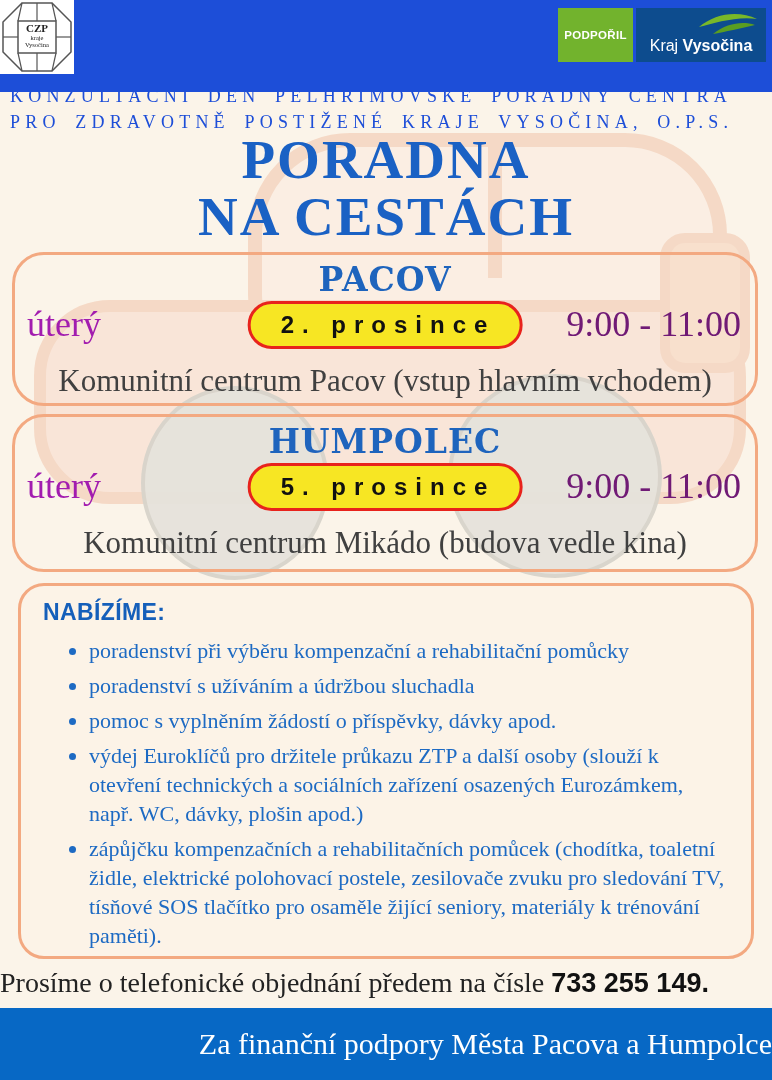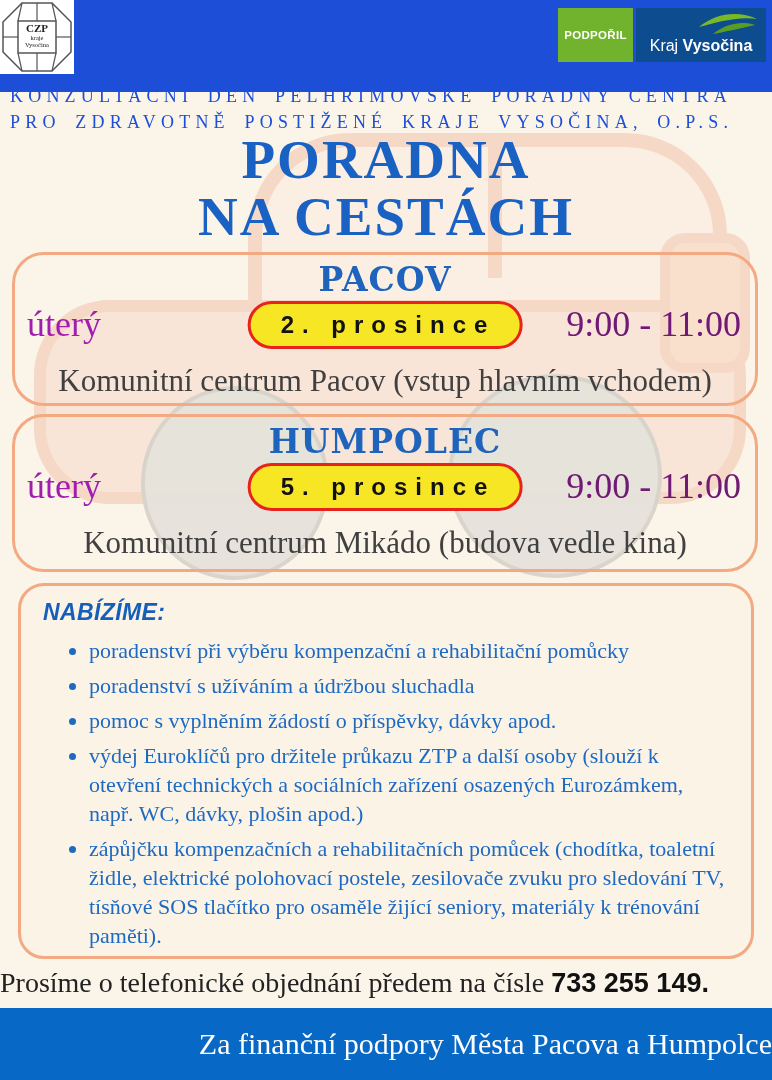--- a/index.html
+++ b/index.html
@@ -41,21 +41,21 @@
   .date-pill{position:absolute;left:50%;transform:translateX(-50%);top:0;
              background:#f7e623;border:3px solid #e8231c;border-radius:28px;
              padding:7px 24px 7px 30px;font-family:"Liberation Sans",sans-serif;font-weight:bold;
              font-size:24px;letter-spacing:8px;color:#111;white-space:nowrap;}
   .event-venue{text-align:center;margin-top:7px;font-size:31px;line-height:34px;color:#404040;white-space:nowrap;}
   
   .offer-box{position:absolute;left:18px;top:583px;width:736px;height:376px;box-sizing:border-box;
              background:#fcf3e7;border:3px solid #f3a981;border-radius:26px;z-index:2;
              padding:13px 22px 0 22px;}
   .offer-title{font-family:"Liberation Sans",sans-serif;font-weight:bold;font-size:23px;
-               color:#155fba;letter-spacing:.4px;font-style:italic;}
+               color:#155fba;letter-spacing:.4px;}
   .offer-list{margin:10px 0 15px 0;padding:0 0 0 46px;color:#1d6ac3;font-size:22px;line-height:29px;}
   .offer-list li{margin-bottom:6px;}
   
   .phone-note{position:absolute;left:0;top:967px;width:624px;text-align:center;z-index:2;
               color:#222;font-size:28px;white-space:nowrap;}
   .phone-note .num{font-weight:bold;color:#111;font-family:"Liberation Sans",sans-serif;font-size:27px;}
   
   .footer-band{position:absolute;left:0;top:1008px;width:772px;height:72px;background:#0768c5;z-index:3;
                display:flex;align-items:center;justify-content:flex-end;color:#fff;font-size:30px;}
 </style>

